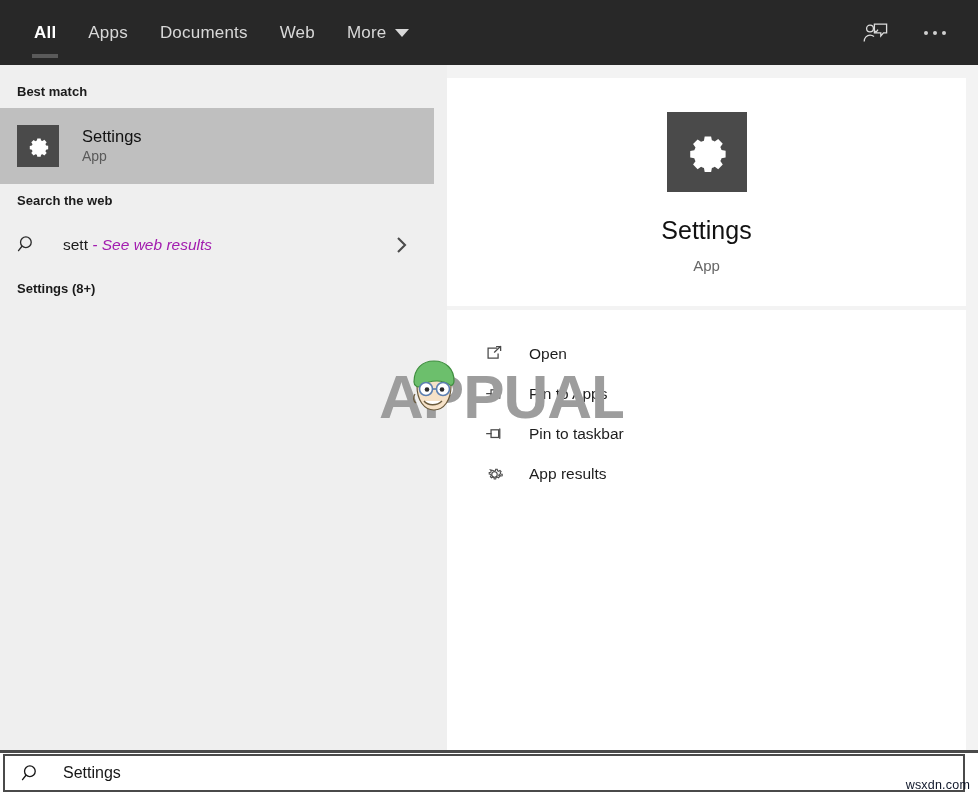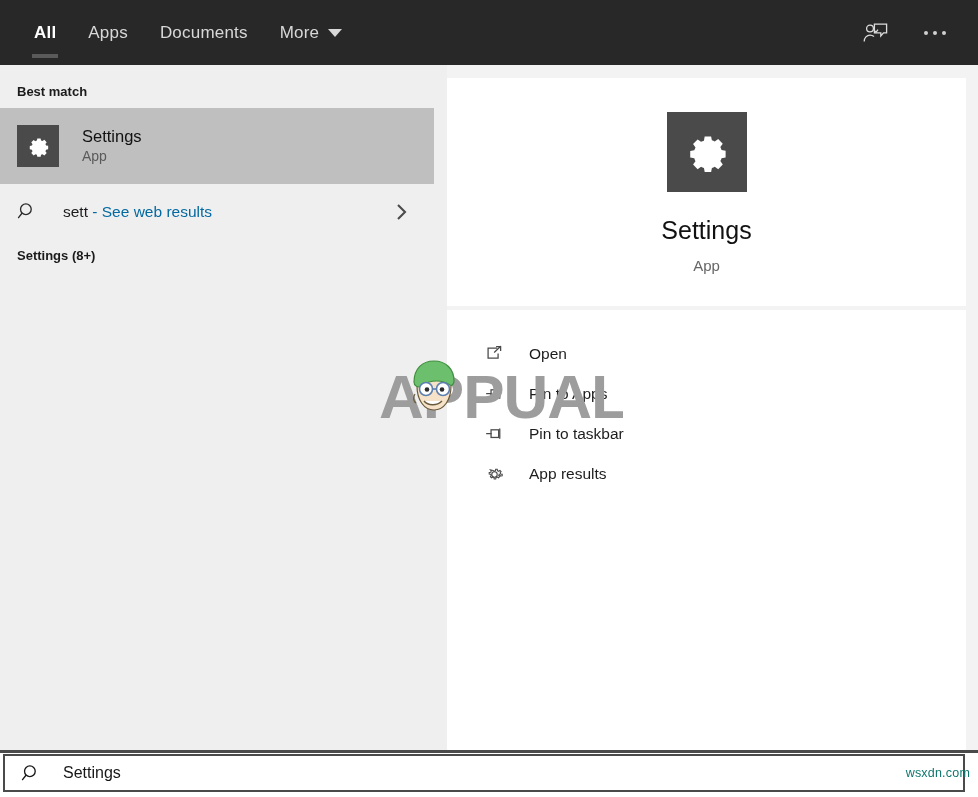--- a/index.html
+++ b/index.html
@@ -145,21 +145,21 @@
   .web-row {
     display: flex;
     align-items: center;
     height: 55px;
     width: 434px;
     padding-left: 17px;
     cursor: default;
   }
   .web-row .mag { flex: 0 0 30px; display: flex; align-items: center; }
   .web-label { margin-left: 16px; font-size: 15.5px; color: #1b1b1b; }
-  .web-label .muted { color: #0369a1; }
+  .web-label .muted { color: #a21caf; font-style: italic; }
   .web-chev { margin-left: auto; margin-right: 24px; display: flex; align-items: center; }
 
   
   .right-col {
     flex: 1 1 auto;
     background: #f3f3f3;
     padding: 13px 12px 0 0;
     display: flex;
     flex-direction: column;
   }
@@ -243,23 +243,23 @@
   }
   .search-box .mag { flex: 0 0 26px; display: flex; align-items: center; }
   .search-value {
     margin-left: 16px;
     font-size: 16px;
     color: #171717;
   }
   .site-credit {
     position: absolute;
     right: 8px;
-    top: 16px;
+    top: 28px;
     font-size: 12.5px;
-    color: #0f766e;
+    color: #0f172a;
     letter-spacing: .2px;
   }
   .taskbar-edge {
     position: absolute;
     left: 0; top: 0;
     width: 978px; height: 3px;
     background: #4a4a4a;
   }
 </style>
 </head>
@@ -279,20 +279,23 @@
         </div>
 
         <div class="tab">
           <span>Apps</span>
         </div>
 
         <div class="tab">
           <span>Documents</span>
         </div>
 
+        <div class="tab">
+          <span>Web</span>
+        </div>
 
         <div class="tab">
           <span>More</span>
           <span class="caret"></span>
         </div>
 
       </div>
 
       <div class="header-right">
 
@@ -328,20 +331,21 @@
               <path d="M12 8.4a3.6 3.6 0 100 7.2 3.6 3.6 0 000-7.2zm0 5.6a2 2 0 110-4 2 2 0 010 4z"></path>
               <path d="M20.6 13.6l-1.9-.35a6.9 6.9 0 00-.55-1.33l1.12-1.58-2.1-2.1-1.6 1.11a6.9 6.9 0 00-1.32-.54L13.9 7.1h-2.97l-.35 1.87a6.9 6.9 0 00-1.33.55L7.67 8.4l-2.1 2.1 1.12 1.6a6.9 6.9 0 00-.55 1.32l-1.88.35v2.97l1.88.35c.13.46.32.9.55 1.33l-1.12 1.59 2.1 2.1 1.59-1.12c.42.23.87.42 1.33.55l.35 1.88h2.97l.35-1.88a6.9 6.9 0 001.32-.55l1.6 1.12 2.1-2.1-1.12-1.6c.23-.42.42-.86.55-1.32l1.88-.35z" transform="translate(0,-2.2)"></path>
             </svg>
           </div>
           <div class="result-text">
             <span class="result-title">Settings</span>
             <span class="result-sub">App</span>
           </div>
         </div>
 
+        <div class="section-head">Search the web</div>
 
         <div class="web-row">
           <span class="mag">
             <svg width="21" height="21" viewBox="0 0 22 22" fill="none" stroke="#2b2b2b" stroke-width="1.4">
               <circle cx="9.3" cy="8.6" r="5.6"></circle>
               <line x1="5.0" y1="13.1" x2="1.6" y2="17.4" stroke-linecap="round"></line>
             </svg>
           </span>
           <span class="web-label">
             <span>sett</span><span class="muted"> - See web results</span>

